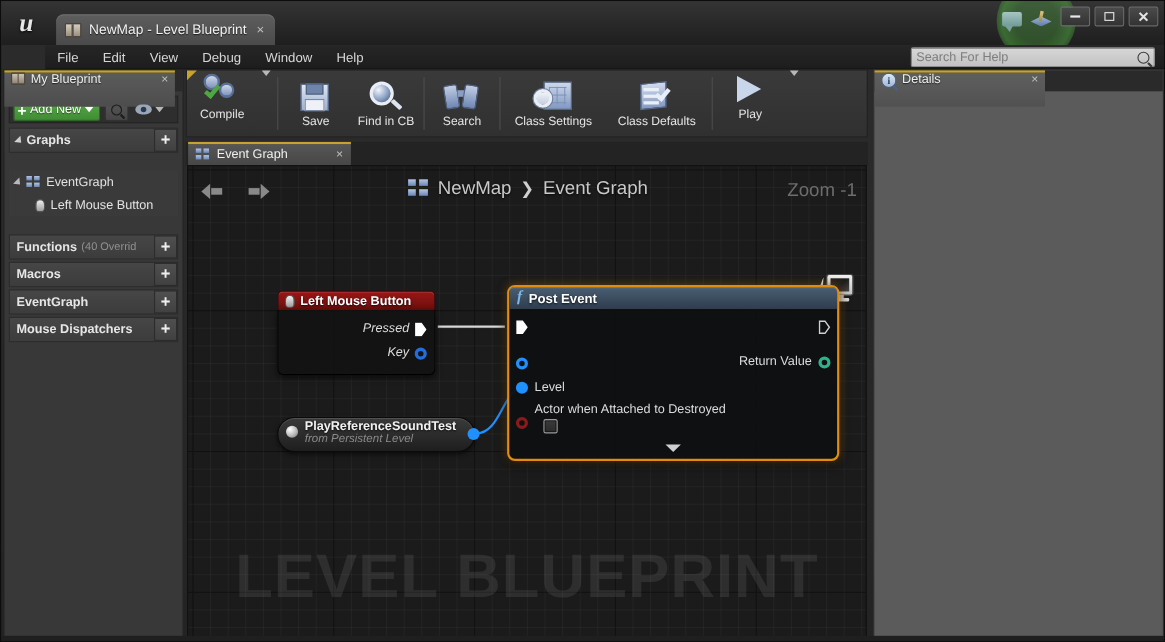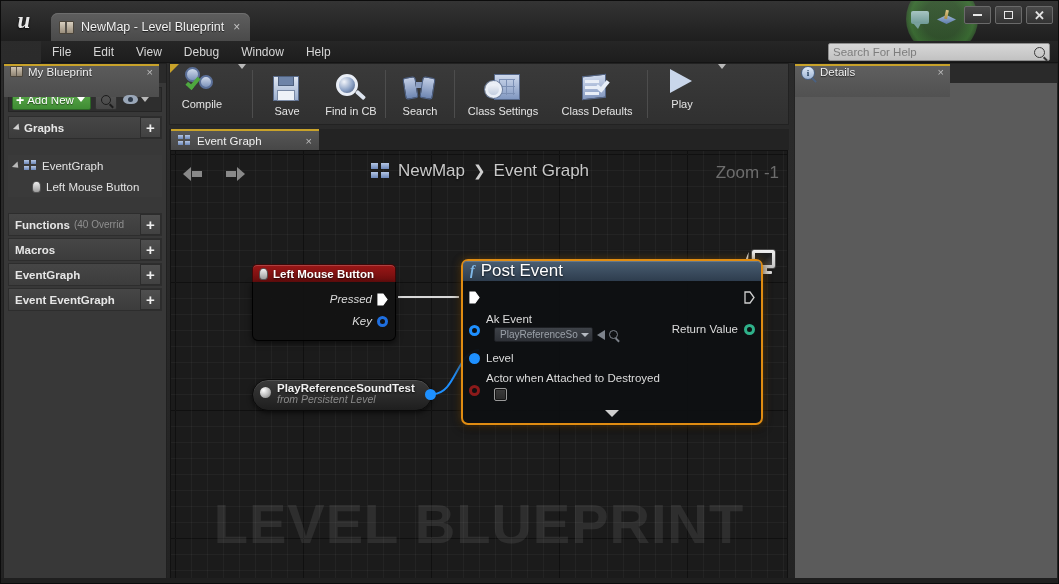--- a/index.html
+++ b/index.html
@@ -492,21 +492,21 @@
     height: 20px; border-radius: 4px 4px 0 0;
     background: linear-gradient(#4a5e72, #2e3d4e);
     display: flex; align-items: center; gap: 6px; padding: 0 7px;
     box-shadow: inset 0 1px 0 rgba(255,255,255,.17);
   }
   #node-post .nhead .fx {
     font-family: "Liberation Serif", serif; font-style: italic;
     font-size: 14px; color: #7fb8e8; font-weight: bold;
   }
   #node-post .nhead .ntitle {
-    font-size: 17px; font-weight: normal; color: #fff;
+    font-size: 12px; font-weight: bold; color: #fff;
     text-shadow: 0 1px 2px rgba(0,0,0,.8);
   }
   #node-post .nbody { padding: 4px 0 2px; position: relative; }
   .post-row { display: flex; align-items: flex-start; padding: 0 6px; }
   .post-row .lft { display: flex; align-items: center; gap: 6px; flex: 1; }
   .post-row .rgt { display: flex; align-items: center; gap: 6px; }
 
   .data-pin {
     width: 11px; height: 11px; border-radius: 50%; flex: none;
     box-sizing: border-box;
@@ -715,21 +715,21 @@
       <span class="sec-title">Macros</span>
       <span class="sec-plus">+</span>
     </div>
 
     <div class="bp-section">
       <span class="sec-title">EventGraph</span>
       <span class="sec-plus">+</span>
     </div>
 
     <div class="bp-section">
-      <span class="sec-title">Event EventGraph</span>
+      <span class="sec-title">Mouse Dispatchers</span>
       <span class="sec-plus">+</span>
     </div>
   </div>
 
   <div id="main-toolbar">
     <div class="tb-group">
       <div class="tb-btn">
         <span class="tb-ico ico-compile">
           <i class="g1"></i>
             <i class="g2"></i>
@@ -908,31 +908,20 @@
               <svg width="11" height="13" viewBox="0 0 11 13">
                 <path d="M1 1 L6 1 L10 6.5 L6 12 L1 12 Z" fill="none" stroke="#cfcfcf" stroke-width="1.3"></path>
               </svg>
             </span>
           </div>
         </div>
 
         <div class="post-row" style="margin-top:4px">
           <div class="lft" style="align-items:flex-start">
             <span class="data-pin hollow" style="border:3px solid #1e90ff; margin-top:12px"></span>
-            <div>
-              <div class="pin-label">Ak Event</div>
-              <div style="display:flex; align-items:center; gap:4px; margin-top:2px; margin-left:8px">
-                <div class="ak-dropdown">
-                  <span class="dd-text">PlayReferenceSo</span>
-                  <span class="dd-caret"></span>
-                </div>
-                <span class="use-arrow"></span>
-                <span class="browse-mag"></span>
-              </div>
-            </div>
           </div>
           <div class="rgt" style="margin-top:10px">
             <span class="pin-label">Return Value</span>
             <span class="data-pin hollow" style="border:3px solid #2fb18a"></span>
           </div>
         </div>
 
         <div class="post-row" style="height:24px; align-items:center; margin-top:4px">
           <div class="lft">
             <span class="data-pin" style="background:#1e90ff"></span>

